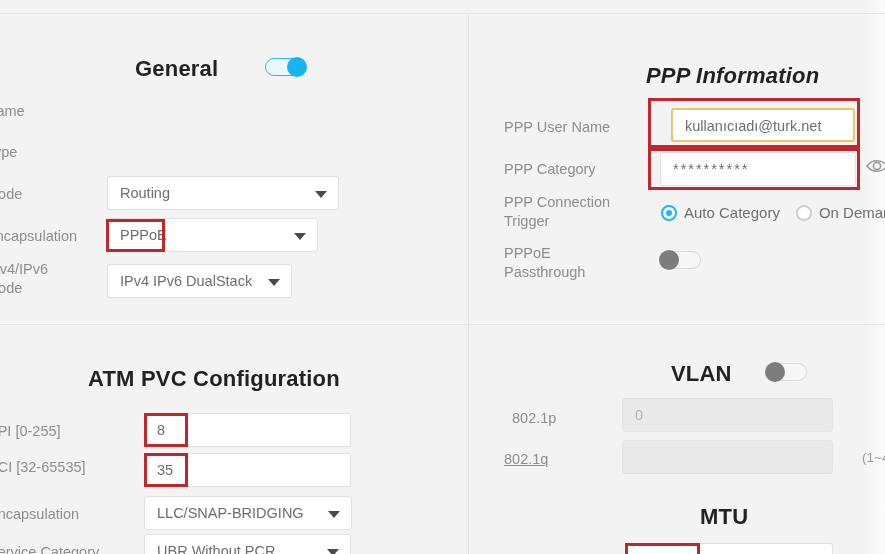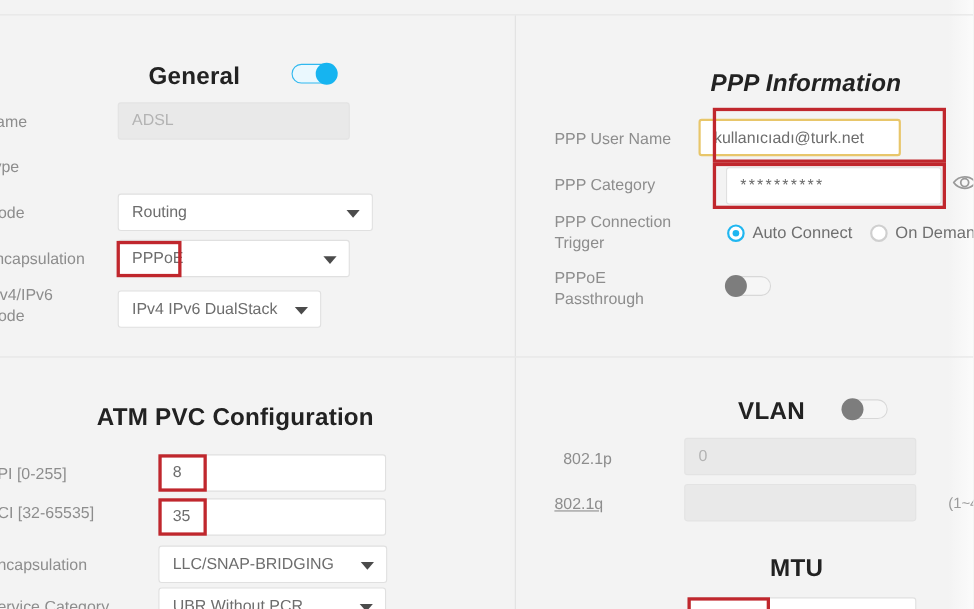--- a/index.html
+++ b/index.html
@@ -174,21 +174,20 @@
   <div class="vline a"></div>
   <div class="vline b"></div>
 
   <div class="sec-title" style="left:135px; top:56px;">General</div>
   <div class="toggle on" style="left:263px; top:57px;">
     <div class="track"></div>
     <div class="knob"></div>
   </div>
 
   <div class="flabel" style="left:-14px; top:102px;">Name</div>
-  <div class="field disabled" style="left:107px; top:93px; width:211px;">ADSL</div>
 
   <div class="flabel" style="left:-14px; top:143px;">Type</div>
 
   <div class="flabel" style="left:-14px; top:185px;">Mode</div>
   <div class="field select" style="left:107px; top:176px; width:232px;">
     <span>Routing</span>
     <span class="caret"></span>
   </div>
 
   <div class="flabel" style="left:-14px; top:227px;">Encapsulation</div>
@@ -201,38 +200,38 @@
   <div class="flabel" style="left:-14px; top:260px;">IPv4/IPv6
 Mode</div>
   <div class="field select" style="left:107px; top:264px; width:185px;">
     <span>IPv4 IPv6 DualStack</span>
     <span class="caret"></span>
   </div>
 
   <div class="sec-title" style="left:646px; top:63px;font-style:italic;">PPP Information</div>
 
   <div class="flabel" style="left:504px; top:118px;">PPP User Name</div>
-  <div class="field autofill" style="left:635px; top:108px; width:184px;">kullanıcıadı@turk.net</div>
+  <div class="field autofill" style="left:671px; top:108px; width:184px;">kullanıcıadı@turk.net</div>
   <div class="anno" style="left:648px; top:98px; width:212px; height:50px;"></div>
 
   <div class="flabel" style="left:504px; top:160px;">PPP Category</div>
   <div class="field" style="left:660px; top:152px; width:196px; letter-spacing:2px;">**********</div>
   <div class="anno" style="left:648px; top:148px; width:212px; height:42px;"></div>
 
   <div class="eye-icon" style="left:866px; top:157px;">
     <svg width="26" height="18" viewBox="0 0 26 18">
       <path d="M1 9 C6 2, 16 2, 21 9 C16 16, 6 16, 1 9 Z" fill="none" stroke="#9a9a9a" stroke-width="1.6"></path>
       <circle cx="11" cy="9" r="3.6" fill="none" stroke="#9a9a9a" stroke-width="1.6"></circle>
     </svg>
   </div>
 
   <div class="flabel" style="left:504px; top:193px;">PPP Connection
 Trigger</div>
   <div class="radio-row" style="left:661px; top:203px;">
-    <span class="radio sel"></span><span class="radio-label">Auto Connect</span><span class="radio unsel"></span><span class="radio-label">On Demand</span>
+    <span class="radio sel"></span><span class="radio-label">Auto Category</span><span class="radio unsel"></span><span class="radio-label">On Demand</span>
   </div>
 
   <div class="flabel" style="left:504px; top:244px;">PPPoE
 Passthrough</div>
   <div class="toggle off" style="left:659px; top:250px;">
     <div class="track"></div>
     <div class="knob"></div>
   </div>
 
   <div class="sec-title" style="left:88px; top:366px;">ATM PVC Configuration</div>

